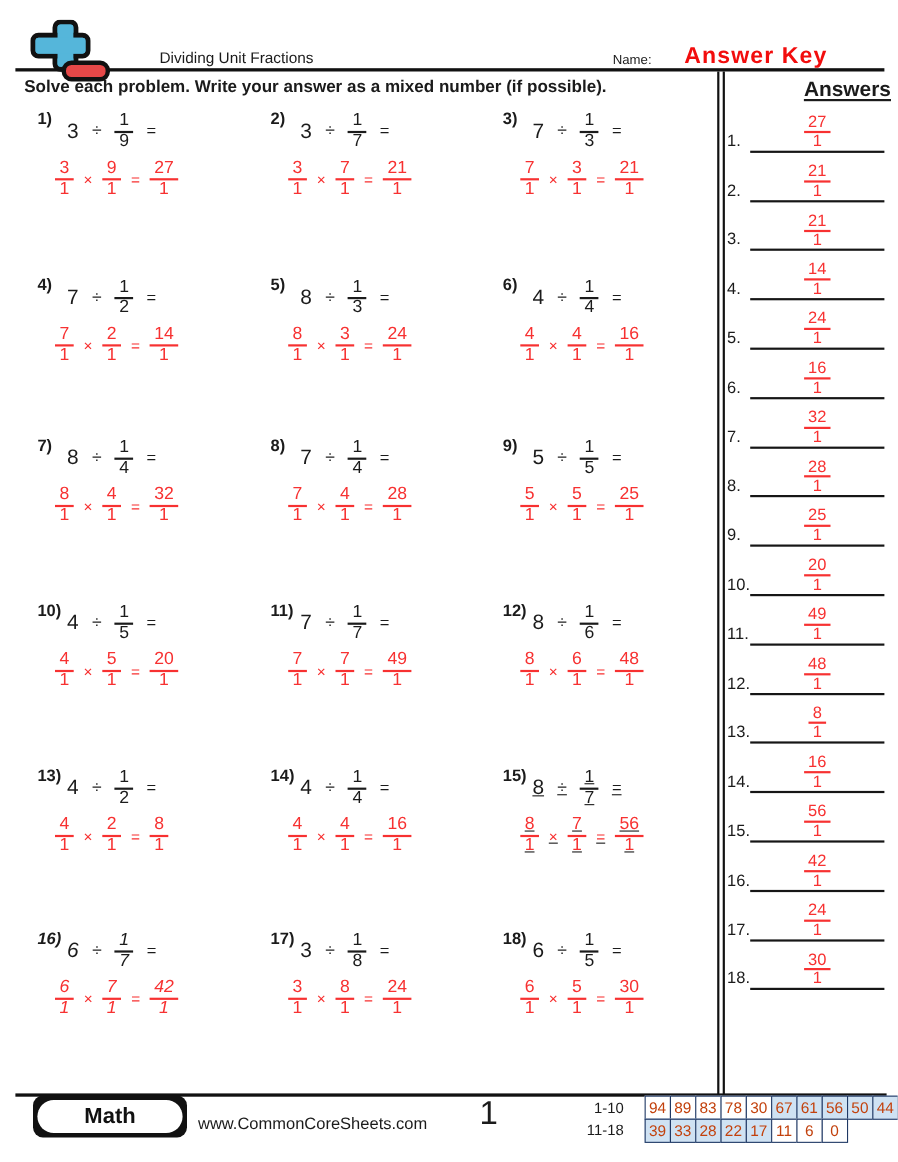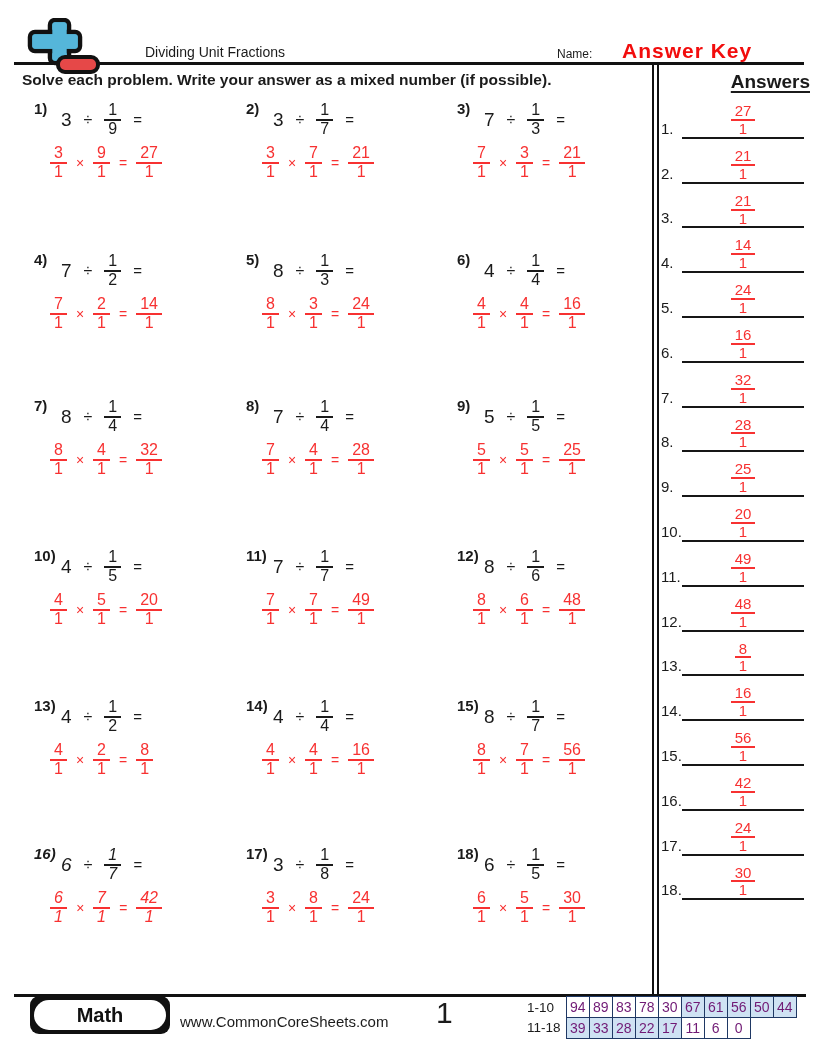--- a/index.html
+++ b/index.html
@@ -45,22 +45,22 @@
   .work .op{font-size:14px;}
   
   .footer-rule{position:absolute;left:14px;top:994px;width:792px;height:3px;background:#111;}
   .math-badge{position:absolute;left:30px;top:996px;width:140px;height:38px;background:#111;border-radius:9px;display:flex;z-index:2;}
   .math-pill{margin:4px;flex:1;background:#fff;border-radius:17px;display:flex;align-items:center;justify-content:center;font-size:20px;font-weight:bold;color:#111;}
   .website{position:absolute;left:180px;top:1013px;font-size:15px;}
   .page-number{position:absolute;left:436px;top:996px;font-size:30px;}
   .score-table{position:absolute;left:527px;top:996px;}
   .score-row{display:flex;height:22px;}
   .score-row + .score-row{margin-top:-1.5px;}
-  .score-label{width:40px;text-align:left;margin-right:0;font-size:13.5px;align-self:center;white-space:nowrap;}
-  .score-cell{width:22.5px;border:1.5px solid var(--cellborder);margin-left:-1.5px;display:flex;align-items:center;justify-content:center;font-size:14px;background:#fff;color:#701a75;}
+  .score-label{width:40px;text-align:right;margin-right:20px;font-size:13.5px;align-self:center;white-space:nowrap;}
+  .score-cell{width:22.5px;border:1.5px solid var(--cellborder);margin-left:-1.5px;display:flex;align-items:center;justify-content:center;font-size:14px;background:#fff;color:#c2410c;}
   .score-cell.hl{background:var(--hl);}
 </style>
 </head>
 <body>
 
 <svg class="logo" width="78" height="58" viewBox="0 0 78 58" aria-hidden="true">
   <g id="logo-strokes" stroke="#111111" stroke-width="4.5" stroke-linejoin="round">
     <rect id="plus-v" x="24" y="2" width="19" height="43" rx="5" fill="#55b6da"></rect>
     <rect id="plus-h" x="4" y="14" width="50" height="19" rx="5" fill="#55b6da"></rect>
   </g>
@@ -610,21 +610,21 @@
           <span class="fnum">4</span>
           <span class="fden">1</span>
         </span>
         <span class="op">=</span>
         <span class="frac">
           <span class="fnum">16</span>
           <span class="fden">1</span>
         </span>
       </div>
     </div>
-    <div class="problem" style="left: 457px; top: 697px;">
+    <div class="problem" style="left: 457px; top: 697px; text-decoration: underline;">
       <span class="pnum">15)</span>
       <div class="expr">
         <span class="whole">8</span>
         <span class="op">÷</span>
         <span class="frac">
           <span class="fnum">1</span>
           <span class="fden">7</span>
         </span>
         <span class="eq">=</span>
       </div>

